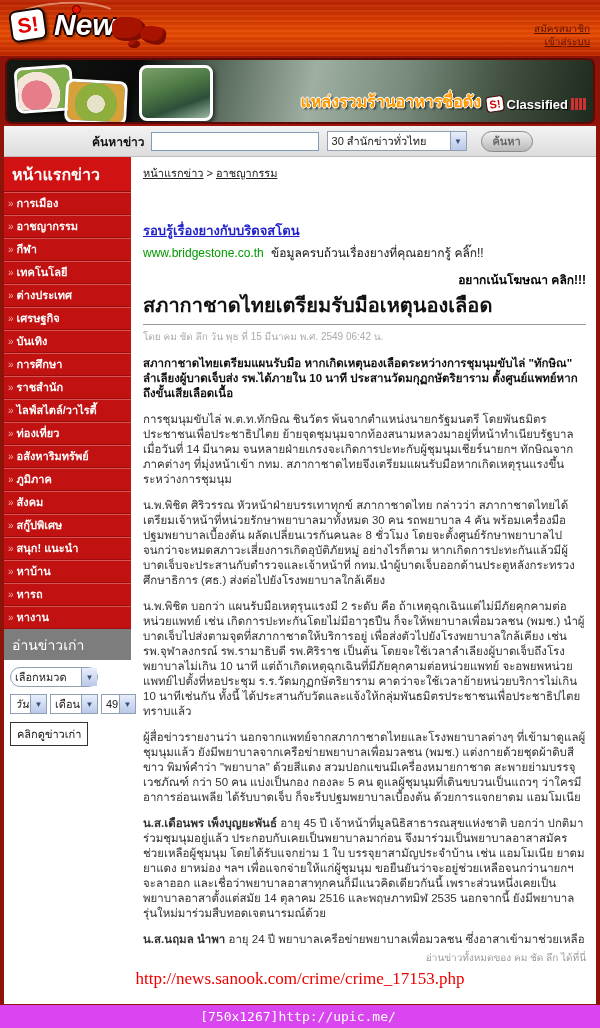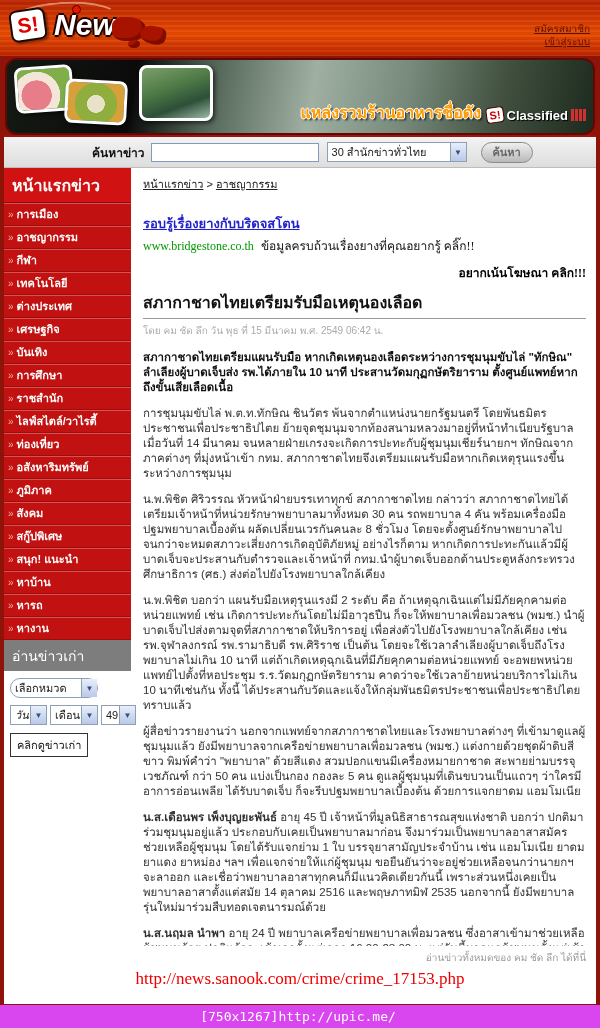--- a/index.html
+++ b/index.html
@@ -27,22 +27,22 @@
   .logo-dot { position:absolute; left:72px; top:5px; width:9px; height:9px; background:#e81500;
               border:1px solid #500; border-radius:50%; }
   .map-blob { position:absolute; background:#a81300; box-shadow:inset -4px -3px 0 #7e0d00; }
   .blob1 { left:112px; top:17px; width:34px; height:24px; border-radius:40% 60% 55% 45%; }
   .blob2 { left:140px; top:26px; width:26px; height:18px; border-radius:60% 40% 50% 60%; transform:rotate(12deg); }
   .blob3 { left:128px; top:40px; width:12px; height:8px; border-radius:50%; }
   .account { position:absolute; right:10px; top:22px; text-align:right; font-size:10px; line-height:13px; }
   .account a { color:#5c1200; text-decoration:underline; cursor:pointer; display:block; }
 
   
-  .banner { position:relative; height:77px; margin:2px 1px 0; border:2px solid #5e0a04;
-            border-radius:12px; overflow:hidden;
+  .banner { position:relative; height:66px; margin:2px 1px 0; border:2px solid #5e0a04;
+            border-radius:7px; overflow:hidden;
             background:linear-gradient(100deg,#151a14 0%, #0a0a0a 22%, #4f6153 34%, #9fb0a2 52%, #76897a 68%, #41503f 84%, #1d2a1e 100%); }
   .thumb { position:absolute; border:3px solid #fdfdfd; border-radius:8px; box-shadow:2px 2px 4px rgba(0,0,0,.6); }
   .thumb1 { left:8px;  top:6px;  width:58px; height:46px; transform:rotate(-4deg);
             background:radial-gradient(circle at 35% 65%, #e87d8a 0 35%, #f3e6d8 36% 55%, #7fae4b 56% 100%); }
   .thumb2 { left:58px; top:20px; width:62px; height:44px; transform:rotate(3deg);
             background:radial-gradient(circle at 50% 55%, #e8e3c8 0 25%, #8fae3e 26% 60%, #d8a03a 61% 100%); }
   .thumb3 { left:132px; top:5px; width:74px; height:56px;
             background:linear-gradient(160deg,#7ca06a 0%, #4e7a46 40%, #2d4f38 70%, #9db9a6 100%); }
   .banner-tagline { position:absolute; right:112px; bottom:8px; color:#ff9900; font-size:16px;
             font-weight:bold; text-shadow:-1px 0 #fff,1px 0 #fff,0 -1px #fff,0 1px #fff,2px 2px 2px rgba(0,0,0,.7); }
@@ -88,28 +88,28 @@
   .month-sel { width:48px; margin-right:3px; }
   .year-sel { width:35px; }
   .archive-btn { margin-top:8px; background:#fff; border:1px solid #333; font-size:11px;
             padding:2px 6px; font-family:"Liberation Sans",sans-serif; cursor:pointer; color:#111; }
 
   .main { flex:1; padding:7px 10px 0 12px; overflow:hidden; }
   .breadcrumb { font-size:11px; font-weight:normal; color:#222; }
   .breadcrumb a { color:#222; text-decoration:underline; cursor:pointer; }
   .breadcrumb .sep { margin:0 3px; text-decoration:none; }
 
-  .ad-block { margin-top:20px;font-family:Liberation Serif, serif; }
+  .ad-block { margin-top:38px; }
   .ad-title { color:#2222cc; font-size:13px; font-weight:bold; text-decoration:underline; cursor:pointer; }
   .ad-line { font-size:12px; margin-top:2px; }
   .ad-url { color:#009900; }
   .ad-desc { color:#111; margin-left:4px; }
   .ad-promo { text-align:right; font-size:12px; font-weight:bold; color:#000; margin-top:8px; cursor:pointer; }
 
-  .article-title { font-size:16px; font-weight:bold; color:#111; margin-top:8px; padding-bottom:3px;
+  .article-title { font-size:20px; font-weight:bold; color:#111; padding-bottom:3px;
             border-bottom:1px solid #999; }
   .byline { font-size:10px; color:#aaa; margin:4px 0 12px; }
   .article-body p { font-size:11.5px; line-height:15px; color:#333; margin-bottom:11px; }
   .article-body .lead { font-weight:bold; color:#111; }
   .seg-bold { font-weight:bold; }
 
   
   .page-footer { position:absolute; left:4px; right:4px; bottom:24px; background:#fff; padding:4px 10px 15px; }
   .footer-note { text-align:right; font-size:10px; color:#999; }
   .source-url { text-align:center; font-family:"Liberation Serif", serif; font-size:17px;

